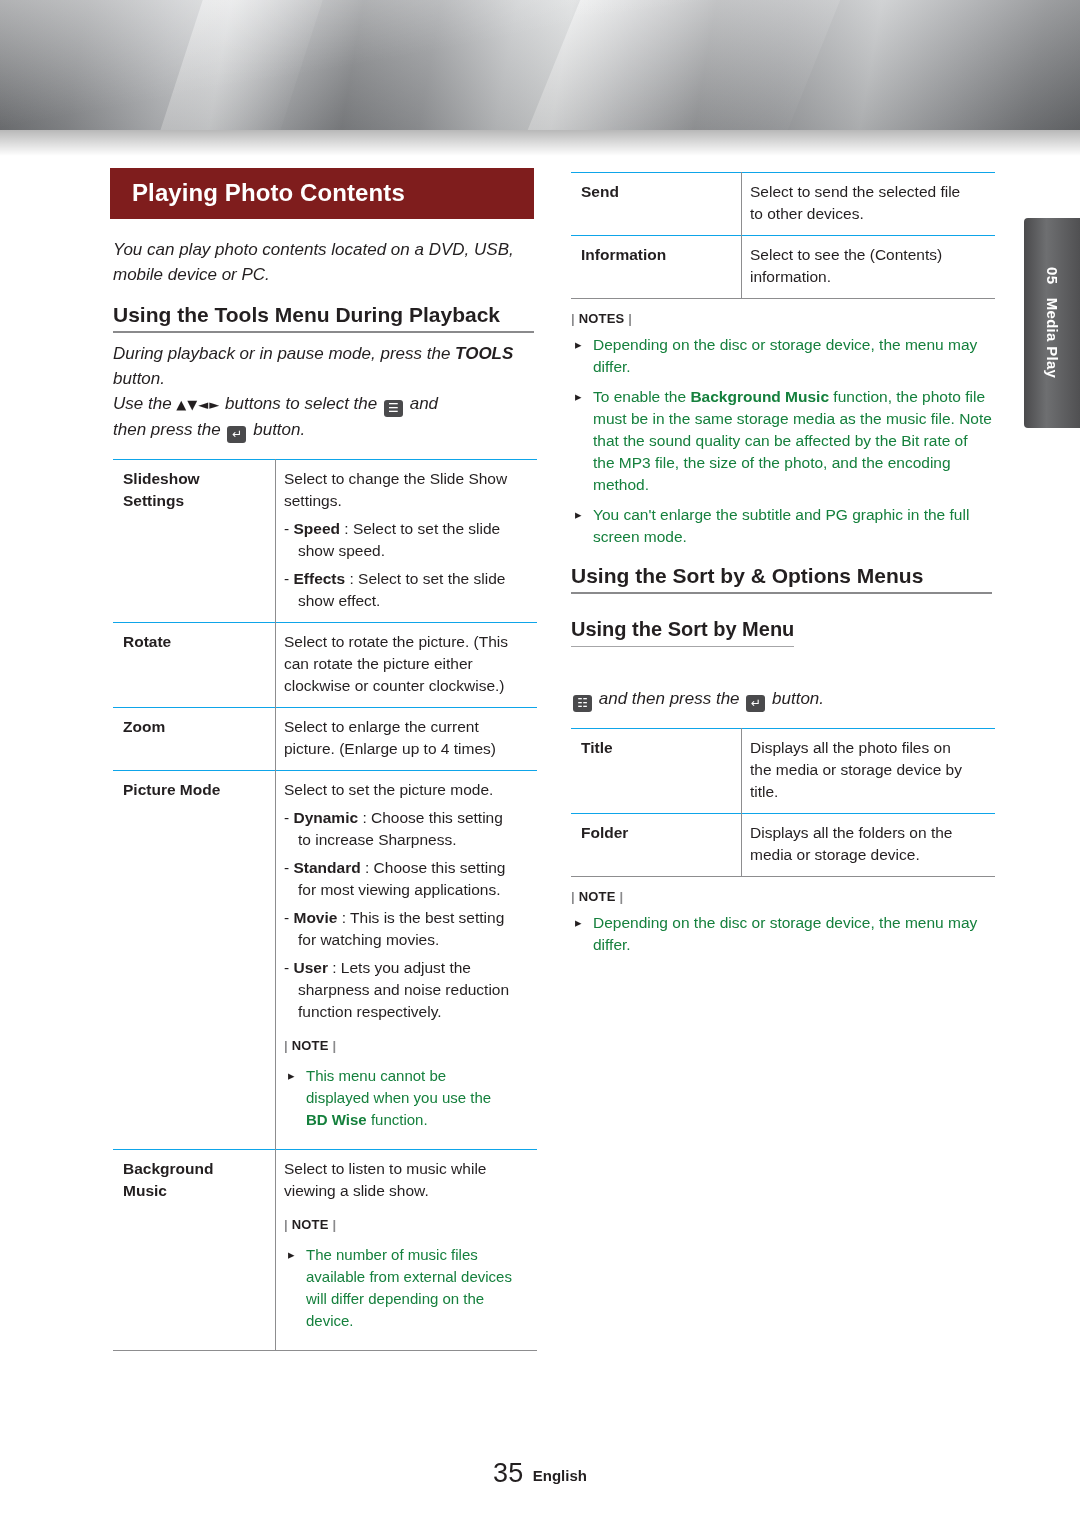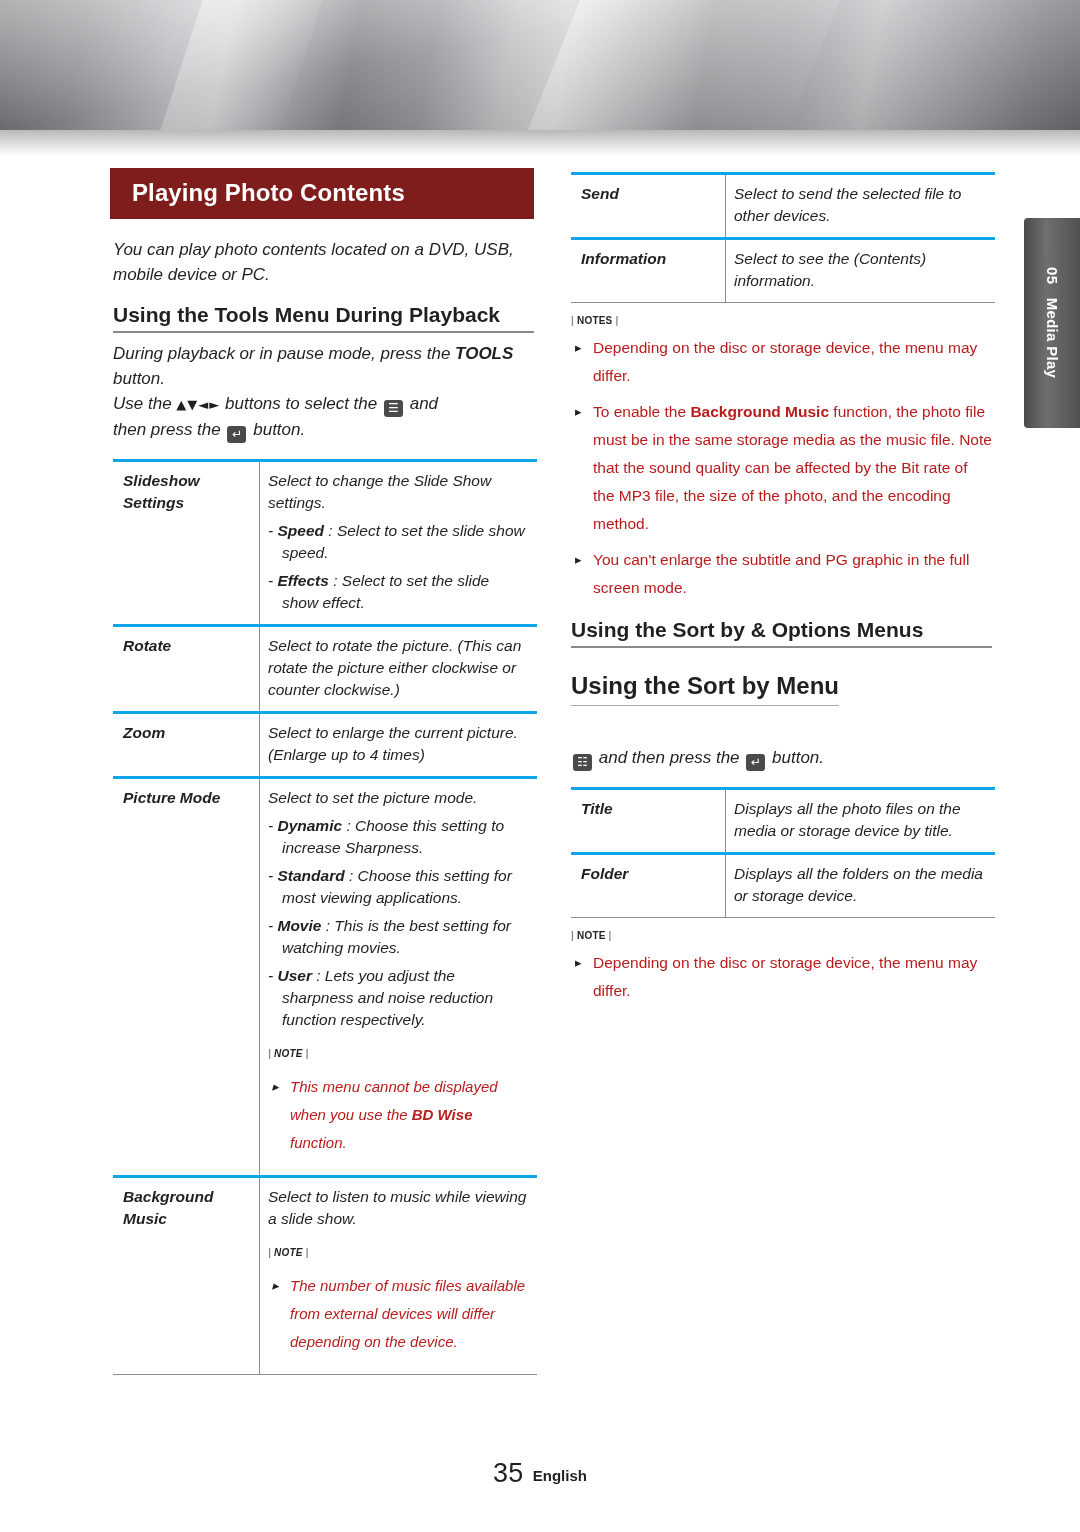--- a/index.html
+++ b/index.html
@@ -129,44 +129,43 @@
 
   h2.sec {
     font-size: 21px;
     font-weight: bold;
     color: #231f20;
     margin: 16px 0 6px 3px;
     padding-bottom: 4px;
     border-bottom: 2px solid #8a8a8c;
   }
   h3.sub {
-    font-size: 24px;
+    font-size: 20px;
     font-weight: bold;
     color: #231f20;
     margin: 18px 0 6px 3px;
     padding-bottom: 5px;
     border-bottom: 1.5px solid #a6a6a8;
     display: inline-block;
   }
 
   
   table.spec {
     border-collapse: collapse;
     width: 424px;
     margin: 4px 0 6px 3px;
   }
   table.spec td {
-    border-top: 3px solid #0ea5e9;
+    border-top: 1px solid #0ea5e9;
     border-bottom: 1px solid #8d8d8f;
     vertical-align: top;
-    padding: 8px 8px 10px 8px;
+    padding: 8px 24px 10px 8px;
     font-size: 15.5px;
     line-height: 22px;
     color: #231f20;
-    font-style: italic;
   }
   table.spec td.k {
     width: 128px;
     font-weight: bold;
     border-right: 1px solid #8d8d8f;
     padding-left: 10px;
   }
   table.spec tr td { border-bottom: none; }
   table.spec tr:last-child td { border-bottom: 1px solid #8d8d8f; }
 
@@ -176,36 +175,36 @@
   
   .dash {
     margin-top: 6px;
     padding-left: 14px;
     text-indent: -14px;
   }
   .dash b { font-weight: bold; }
 
   
   .note-label {
-    font-size: 10px;
+    font-size: 13px;
     font-weight: bold;
     color: #231f20;
     margin: 12px 0 6px 3px;
     letter-spacing: 0.2px;
   }
   .note-label .bar { color: #8a8a8c; font-weight: bold; }
   ul.notes {
     list-style: none;
     margin: 0 0 8px 3px;
     padding: 0;
   }
   ul.notes li {
     font-size: 15.5px;
-    line-height: 28px;
-    color: #b91c1c;
+    line-height: 22px;
+    color: #15803d;
     position: relative;
     padding-left: 22px;
     margin-bottom: 7px;
     margin-top: 8px;
   }
   ul.notes li:before {
     content: "\25B8";
     position: absolute;
     left: 4px;
     top: 0px;

